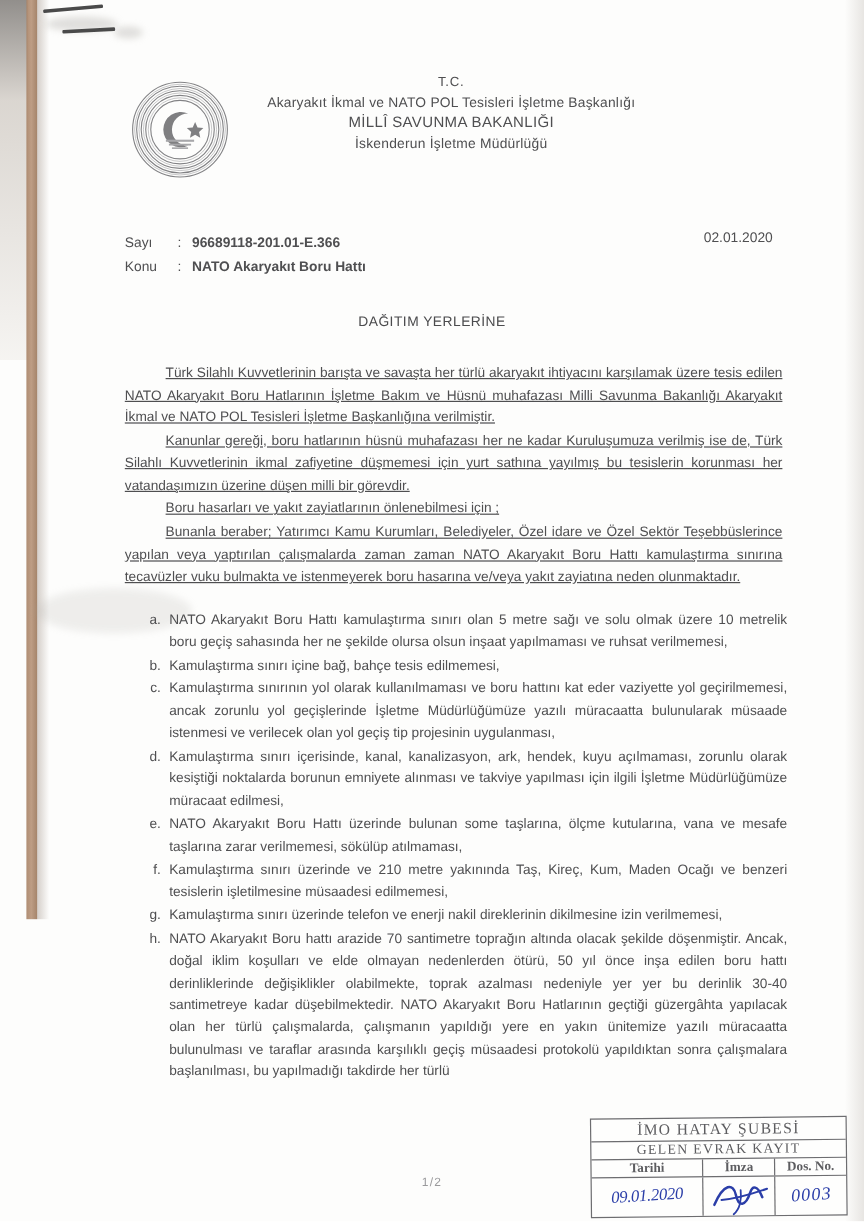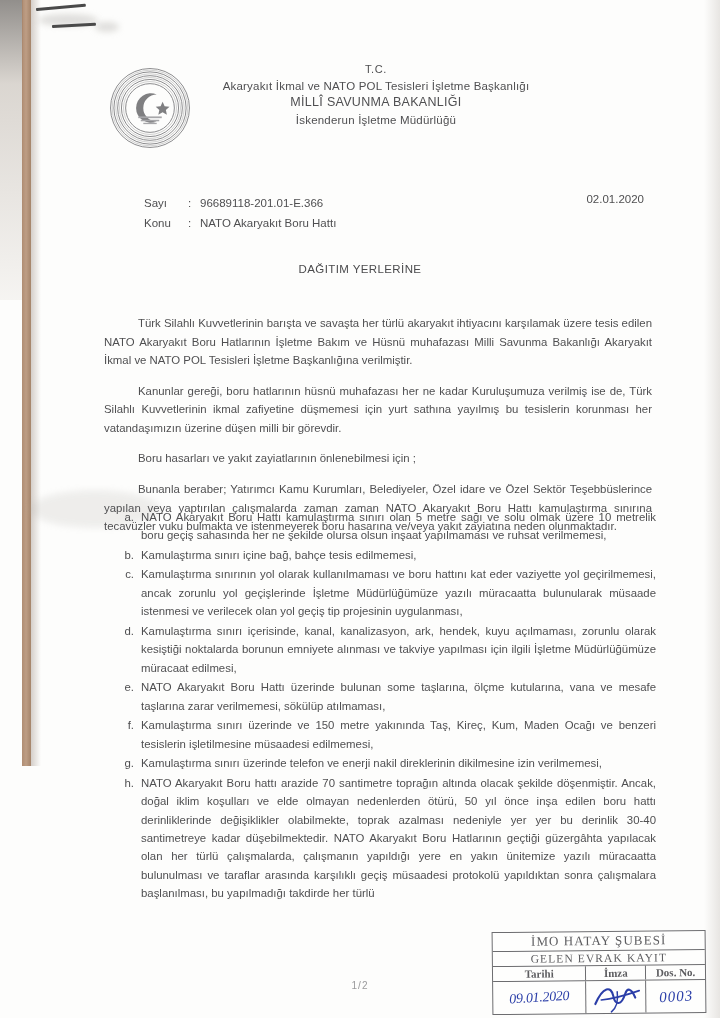--- a/index.html
+++ b/index.html
@@ -98,25 +98,24 @@
     position: absolute;
     left: 104px; top: 193px;
     width: 540px;
     font-size: 11.5px;
     color: #4f4f51;
   }
   .meta-row {
     display: flex;
     align-items: flex-end;
     line-height: 1.75;
-    margin-left: 40px;
   }
   .meta-label { width: 44px; flex: none; }
   .meta-colon { width: 12px; flex: none; }
-  .meta-value { flex: 1; }
+  .meta-value { flex: 1; font-weight: bold; }
   .meta-date {
     position: absolute;
     right: 0; top: 0;
     font-size: 11.5px;
   }
 
   
   .salutation {
     position: absolute;
     left: 0; top: 263px;
@@ -131,22 +130,23 @@
   .body {
     position: absolute;
     left: 104px; top: 302px;
     width: 548px;
     font-size: 11.4px;
     line-height: 1.63;
     color: #4f4f51;
     text-align: justify;
   }
   .body p {
-    margin: 12px 0 1px 0;
+    margin: 0 0 1px 0;
     text-indent: 34px;
+    text-decoration: underline;
   }
 
   
   .clauses {
     position: absolute;
     left: 116px; top: 508px;
     width: 540px;
     font-size: 11.4px;
     line-height: 1.62;
     color: #4f4f51;
@@ -326,21 +326,21 @@
     <div class="clause">
       <span class="clause-marker">d.</span>
       <span class="clause-text">Kamulaştırma sınırı içerisinde, kanal, kanalizasyon, ark, hendek, kuyu açılmaması, zorunlu olarak kesiştiği noktalarda borunun emniyete alınması ve takviye yapılması için ilgili İşletme Müdürlüğümüze müracaat edilmesi,</span>
     </div>
     <div class="clause">
       <span class="clause-marker">e.</span>
       <span class="clause-text">NATO Akaryakıt Boru Hattı üzerinde bulunan some taşlarına, ölçme kutularına, vana ve mesafe taşlarına zarar verilmemesi, sökülüp atılmaması,</span>
     </div>
     <div class="clause">
       <span class="clause-marker">f.</span>
-      <span class="clause-text">Kamulaştırma sınırı üzerinde ve 150 metre yakınında Taş, Kireç, Kum, Maden Ocağı ve benzeri tesislerin işletilmesine müsaadesi edilmemesi,</span>
+      <span class="clause-text">Kamulaştırma sınırı üzerinde ve 210 metre yakınında Taş, Kireç, Kum, Maden Ocağı ve benzeri tesislerin işletilmesine müsaadesi edilmemesi,</span>
     </div>
     <div class="clause">
       <span class="clause-marker">g.</span>
       <span class="clause-text">Kamulaştırma sınırı üzerinde telefon ve enerji nakil direklerinin dikilmesine izin verilmemesi,</span>
     </div>
     <div class="clause">
       <span class="clause-marker">h.</span>
       <span class="clause-text">NATO Akaryakıt Boru hattı arazide 70 santimetre toprağın altında olacak şekilde döşenmiştir. Ancak, doğal iklim koşulları ve elde olmayan nedenlerden ötürü, 50 yıl önce inşa edilen boru hattı derinliklerinde değişiklikler olabilmekte, toprak azalması nedeniyle yer yer bu derinlik 30-40 santimetreye kadar düşebilmektedir. NATO Akaryakıt Boru Hatlarının geçtiği güzergâhta yapılacak olan her türlü çalışmalarda, çalışmanın yapıldığı yere en yakın ünitemize yazılı müracaatta bulunulması ve taraflar arasında karşılıklı geçiş müsaadesi protokolü yapıldıktan sonra çalışmalara başlanılması, bu yapılmadığı takdirde her türlü</span>
     </div>
   </div>

